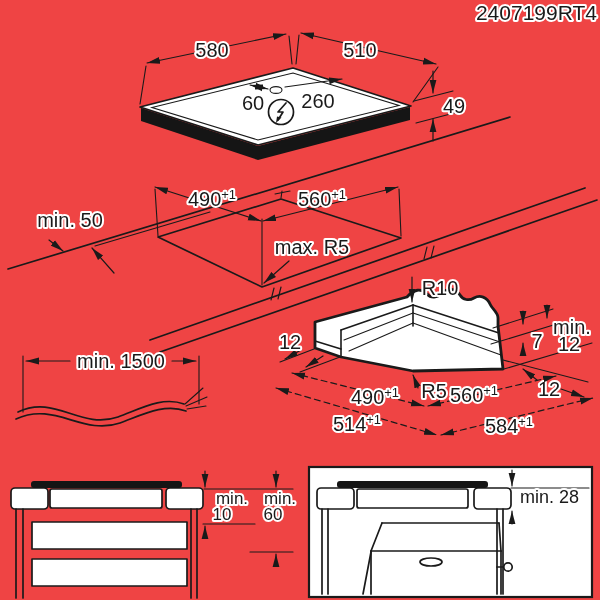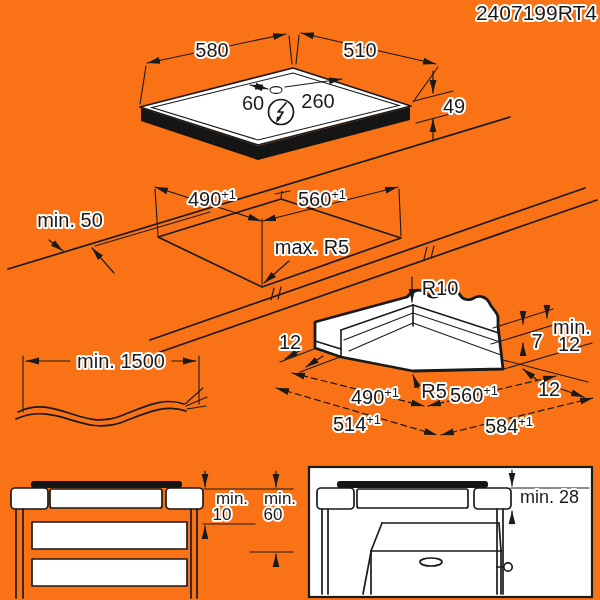--- a/index.html
+++ b/index.html
@@ -1,16 +1,16 @@
 <!DOCTYPE html>
 <html><head>
 <meta charset="utf-8">
 <style>
   html,body{margin:0;padding:0;background:#fff;}
-  .stage{width:600px;height:600px;position:relative;background:#f97316;overflow:hidden;}
+  .stage{width:600px;height:600px;position:relative;background:#ef4444;overflow:hidden;}
   svg{display:block;}
   .ln{stroke:#1a1a1a;stroke-width:1.7;fill:none;stroke-linecap:round;stroke-linejoin:round;}
   .thin{stroke:#1a1a1a;stroke-width:1.1;fill:none;stroke-linecap:round;}
   .dim{stroke:#1a1a1a;stroke-width:1.2;fill:none;stroke-linecap:round;}
   .bold{stroke:#1a1a1a;stroke-width:2.8;fill:none;stroke-linecap:round;stroke-linejoin:round;}
   .med{stroke:#1a1a1a;stroke-width:1.6;fill:none;stroke-linecap:round;}
   .dash{stroke-dasharray:6 4;}
   .blk{fill:#151515;stroke:none;}
   .wht{fill:#ffffff;}
   .txt{font-family:"Liberation Sans",sans-serif;font-size:20px;fill:#1a1a1a;

